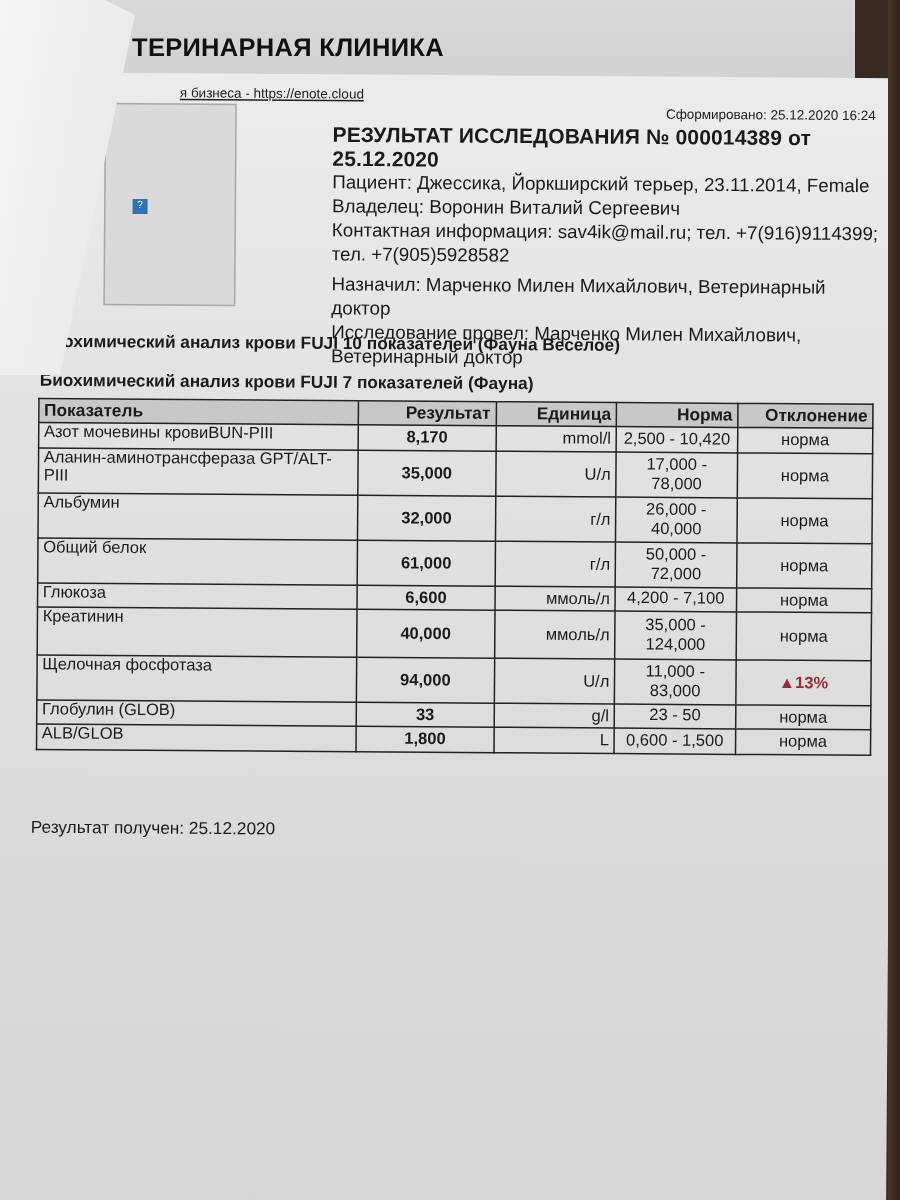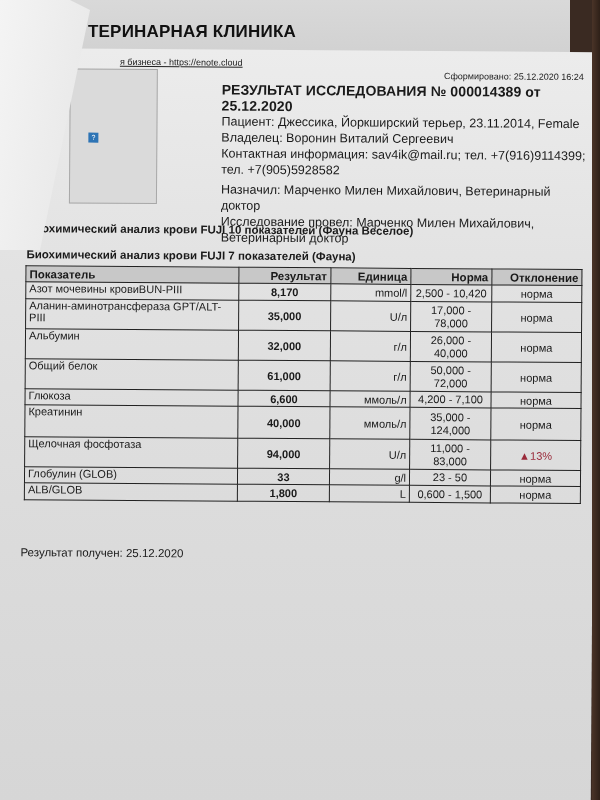--- a/index.html
+++ b/index.html
@@ -71,21 +71,21 @@
     table.results td.dev { text-align: center; width: 91px; }
     tr.r1 td { height: 17px; }
     tr.r2 td { height: 30px; }
     tr.r3 td { height: 30px; }
     tr.r4 td { height: 30px; }
     tr.r5 td { height: 16px; }
     tr.r6 td { height: 32px; }
     tr.r7 td { height: 30px; }
     tr.r8 td { height: 16px; }
     tr.r9 td { height: 17px; }
-    .warn { color: #9a2a3a; font-weight: normal; margin-left: 44px; }
+    .warn { color: #9a2a3a; font-weight: bold; margin-left: 44px; }
     .received { position: absolute; left: 24px; top: 498px; font-size: 11.5px; }
     .right-strip {
       position: absolute; right: 0; top: 0; width: 8px; height: 800px;
       background: linear-gradient(90deg, #4a3428, #2e2018);
     }
   </style>
 </head>
 <body>
 
 <div class="back-paper">

